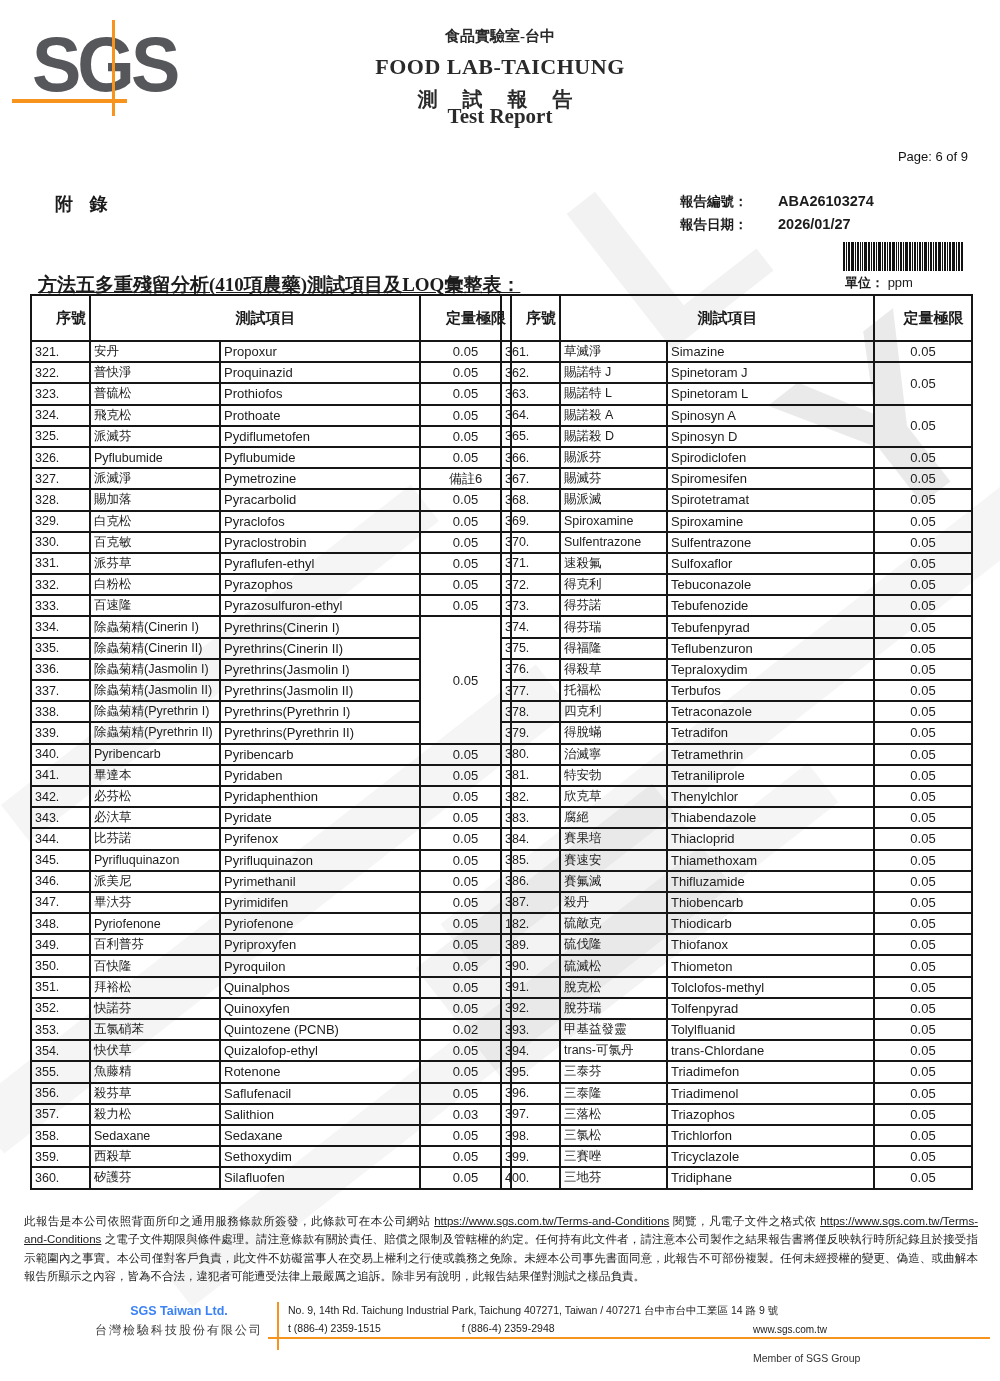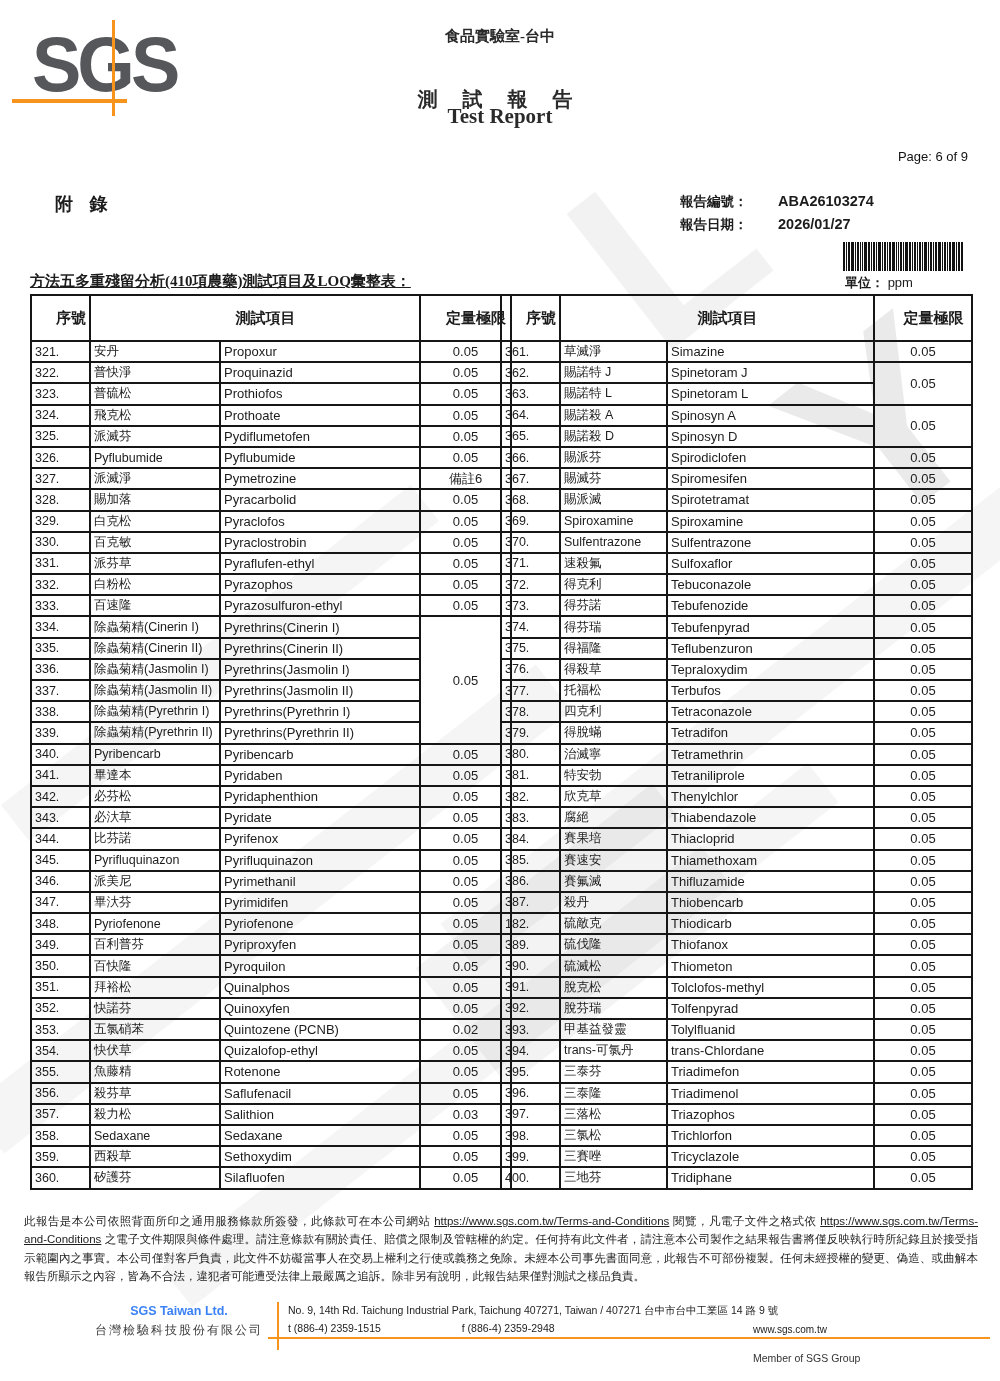--- a/index.html
+++ b/index.html
@@ -39,21 +39,21 @@
             font-family:"Liberation Serif","DejaVu Serif",serif;letter-spacing:6px;}
   .meta-label{position:absolute;left:680px;font-size:13.5px;font-weight:bold;
               font-family:"Liberation Serif","DejaVu Serif",serif;}
   .meta-value{position:absolute;left:778px;font-size:14.5px;font-weight:bold;}
   .m1{top:193px;} .m2{top:216px;}
   .barcode{position:absolute;left:843px;top:242px;}
   .unit{position:absolute;left:845px;top:274px;font-size:13px;}
   .unit .ul{font-family:"Liberation Serif","DejaVu Serif",serif;font-weight:bold;}
 
   
-  .caption{position:absolute;left:30px;top:272px;font-size:15px;font-weight:bold;
+  .caption{position:absolute;left:38px;top:272px;font-size:19px;font-weight:bold;
            text-decoration:underline;font-family:"Liberation Serif","DejaVu Serif",serif;}
   .t{position:absolute;top:294px;border-collapse:collapse;table-layout:fixed;background:transparent;}
   .t-left{left:30px;}
   .t-right{left:500px;}
   .t th,.t td{border:2px solid #161616;padding:0 3px;overflow:hidden;white-space:nowrap;background:transparent;}
   .t th{height:44px;font-family:"Liberation Serif","DejaVu Serif",serif;font-size:15px;font-weight:bold;
         text-align:center;line-height:1.25;padding-left:24px;}
   .h-no{font-size:14px;}
   .t td{height:19.2px;}
   .c-no{font-size:12.5px;text-align:left;padding-left:5px;}
@@ -89,20 +89,21 @@
     <div class="band b4"></div>
     <div class="band b5"></div>
   <span class="wm wm0">Y</span>
       <span class="wm wm1">L</span>
     </div>
 
   <div class="z logo-text">SGS</div>
   <div class="z logo-vline"></div>
   <div class="z logo-hline"></div>
   <div class="z title-line t1">食品實驗室-台中</div>
+  <div class="z title-line t2">FOOD LAB-TAICHUNG</div>
   <div class="z title-line t3">測 試 報 告</div>
   <div class="z title-line t4">Test Report</div>
   <div class="z page-no">Page: 6 of 9</div>
 
   <div class="z appendix">附  錄</div>
   <div class="z meta-label m1">報告編號：</div>
   <div class="z meta-value m1">ABA26103274</div>
   <div class="z meta-label m2">報告日期：</div>
   <div class="z meta-value m2">2026/01/27</div>
 

